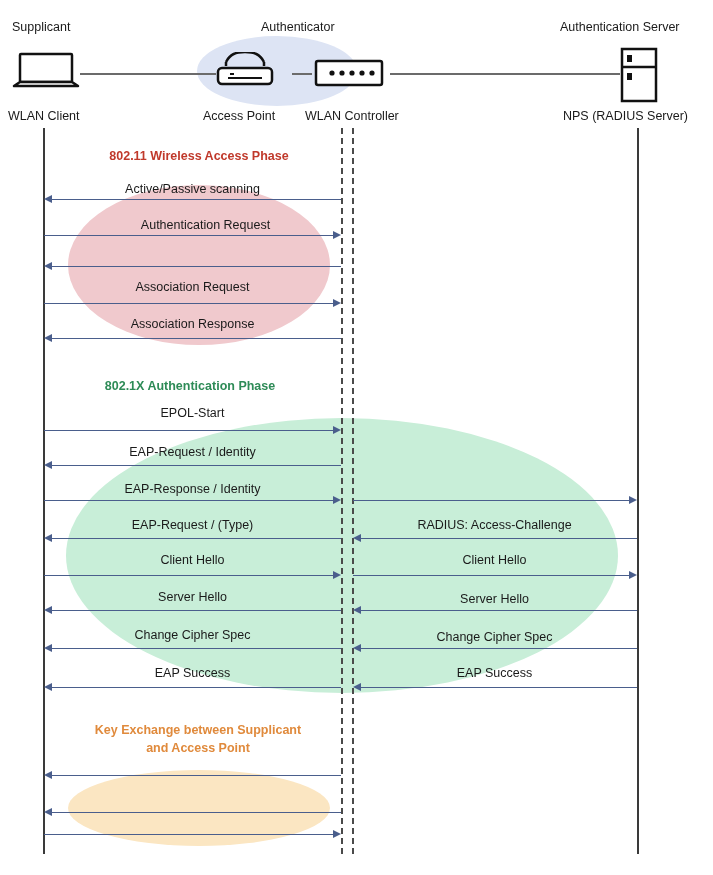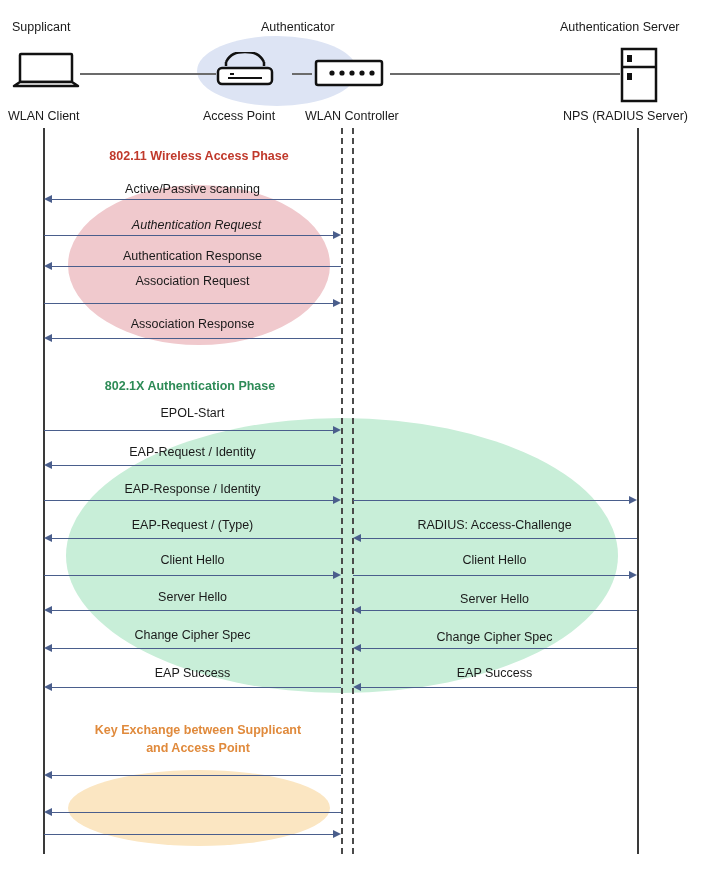--- a/index.html
+++ b/index.html
@@ -161,29 +161,28 @@
   <div class="abs lifeline" style="left:637px; top:128px; height:726px;"></div>
 
   <div class="abs phase-title" style="left:89px; top:147px; width:220px; color:#c0392b;text-align:center;">802.11 Wireless Access Phase</div>
   <div class="abs phase-title" style="left:80px; top:377px; width:220px; color:#2e8b57;">802.1X Authentication Phase</div>
   <div class="abs phase-title multi" style="left:84px; top:721px; width:228px; color:#e08a3c;">Key Exchange between Supplicant and Access Point</div>
 
   <div class="abs msg-label" style="left:44px; top:182px; width:297px;">Active/Passive scanning</div>
   <div class="abs arrow-line" style="left:52px; top:199px; width:289px;"></div>
   <div class="abs arrow-head left" style="left:44px; top:195px;"></div>
 
-  <div class="abs msg-label" style="left:48px; top:218px; width:297px;font-style:italic;">Authentication Request</div>
+  <div class="abs msg-label" style="left:57px; top:218px; width:297px;">Authentication Request</div>
   <div class="abs arrow-line" style="left:44px; top:235px; width:289px;"></div>
   <div class="abs arrow-head right" style="left:333px; top:231px;"></div>
 
-  <div class="abs msg-label" style="left:44px; top:249px; width:297px;">Authentication Response</div>
   <div class="abs arrow-line" style="left:52px; top:266px; width:289px;"></div>
   <div class="abs arrow-head left" style="left:44px; top:262px;"></div>
 
-  <div class="abs msg-label" style="left:44px; top:274px; width:297px;">Association Request</div>
+  <div class="abs msg-label" style="left:44px; top:280px; width:297px;">Association Request</div>
   <div class="abs arrow-line" style="left:44px; top:303px; width:289px;"></div>
   <div class="abs arrow-head right" style="left:333px; top:299px;"></div>
 
   <div class="abs msg-label" style="left:44px; top:317px; width:297px;">Association Response</div>
   <div class="abs arrow-line" style="left:52px; top:338px; width:289px;"></div>
   <div class="abs arrow-head left" style="left:44px; top:334px;"></div>
 
   <div class="abs msg-label" style="left:44px; top:406px; width:297px;">EPOL-Start</div>
   <div class="abs arrow-line" style="left:44px; top:430px; width:289px;"></div>
   <div class="abs arrow-head right" style="left:333px; top:426px;"></div>

